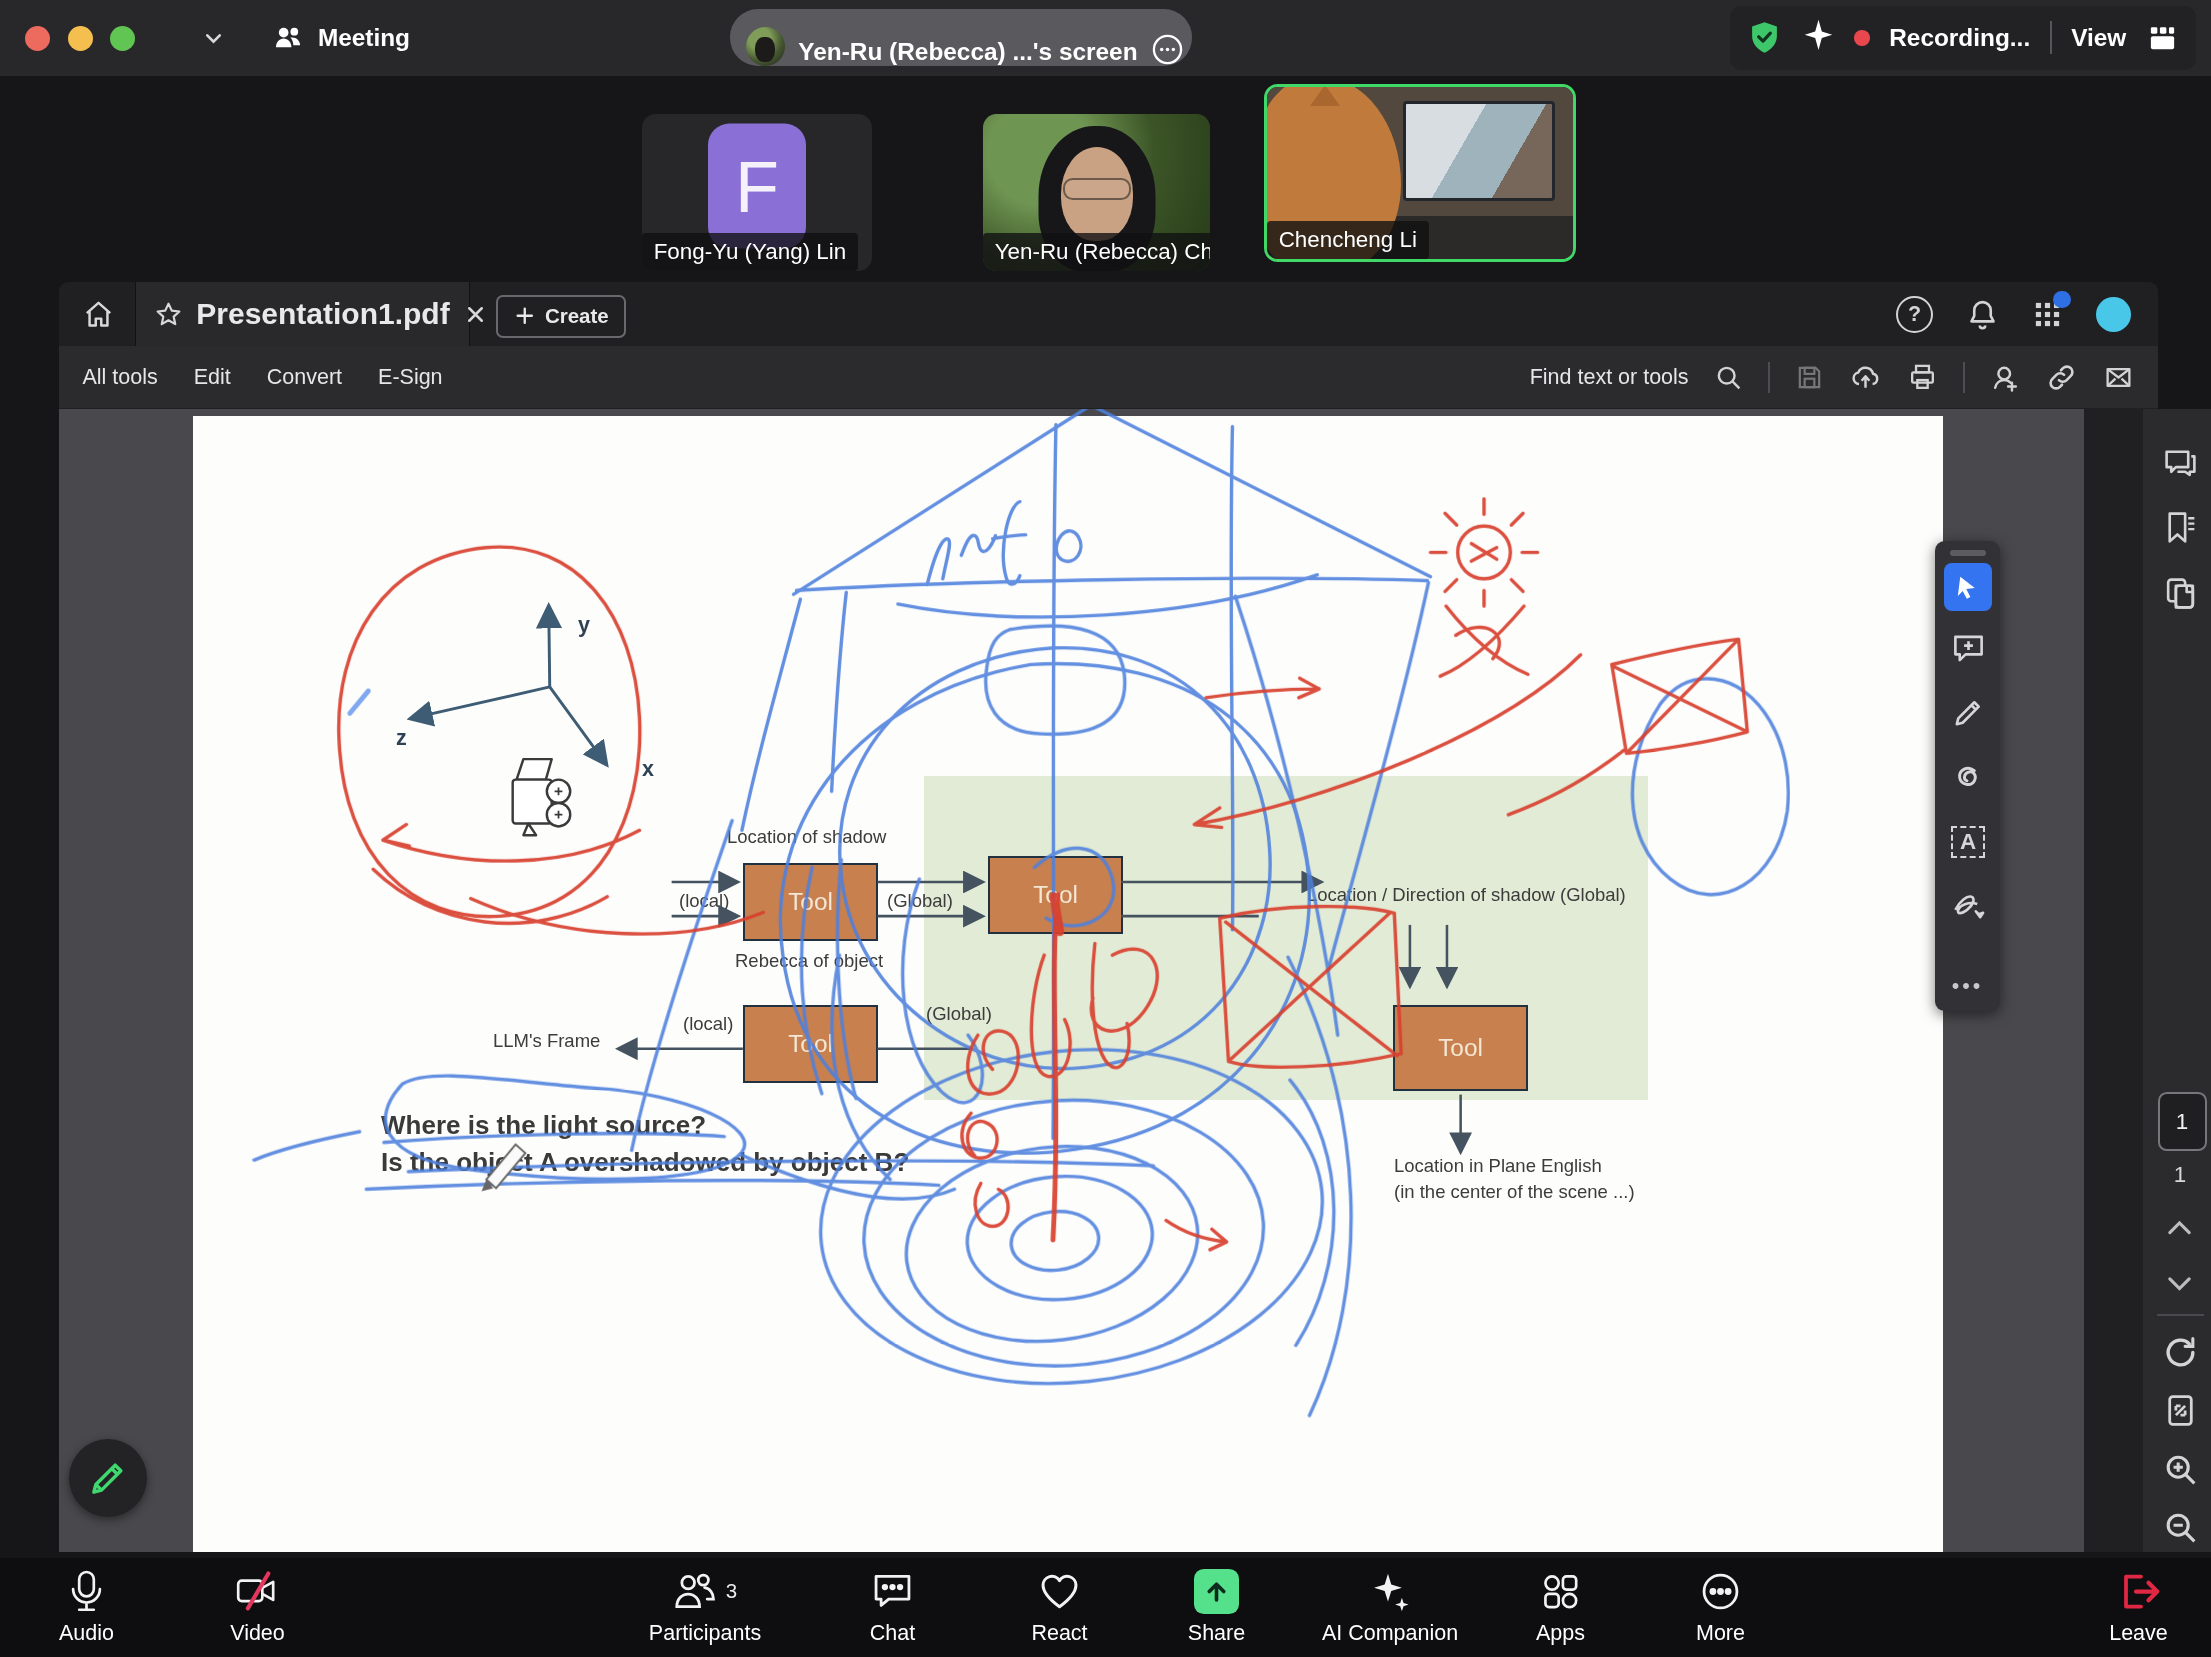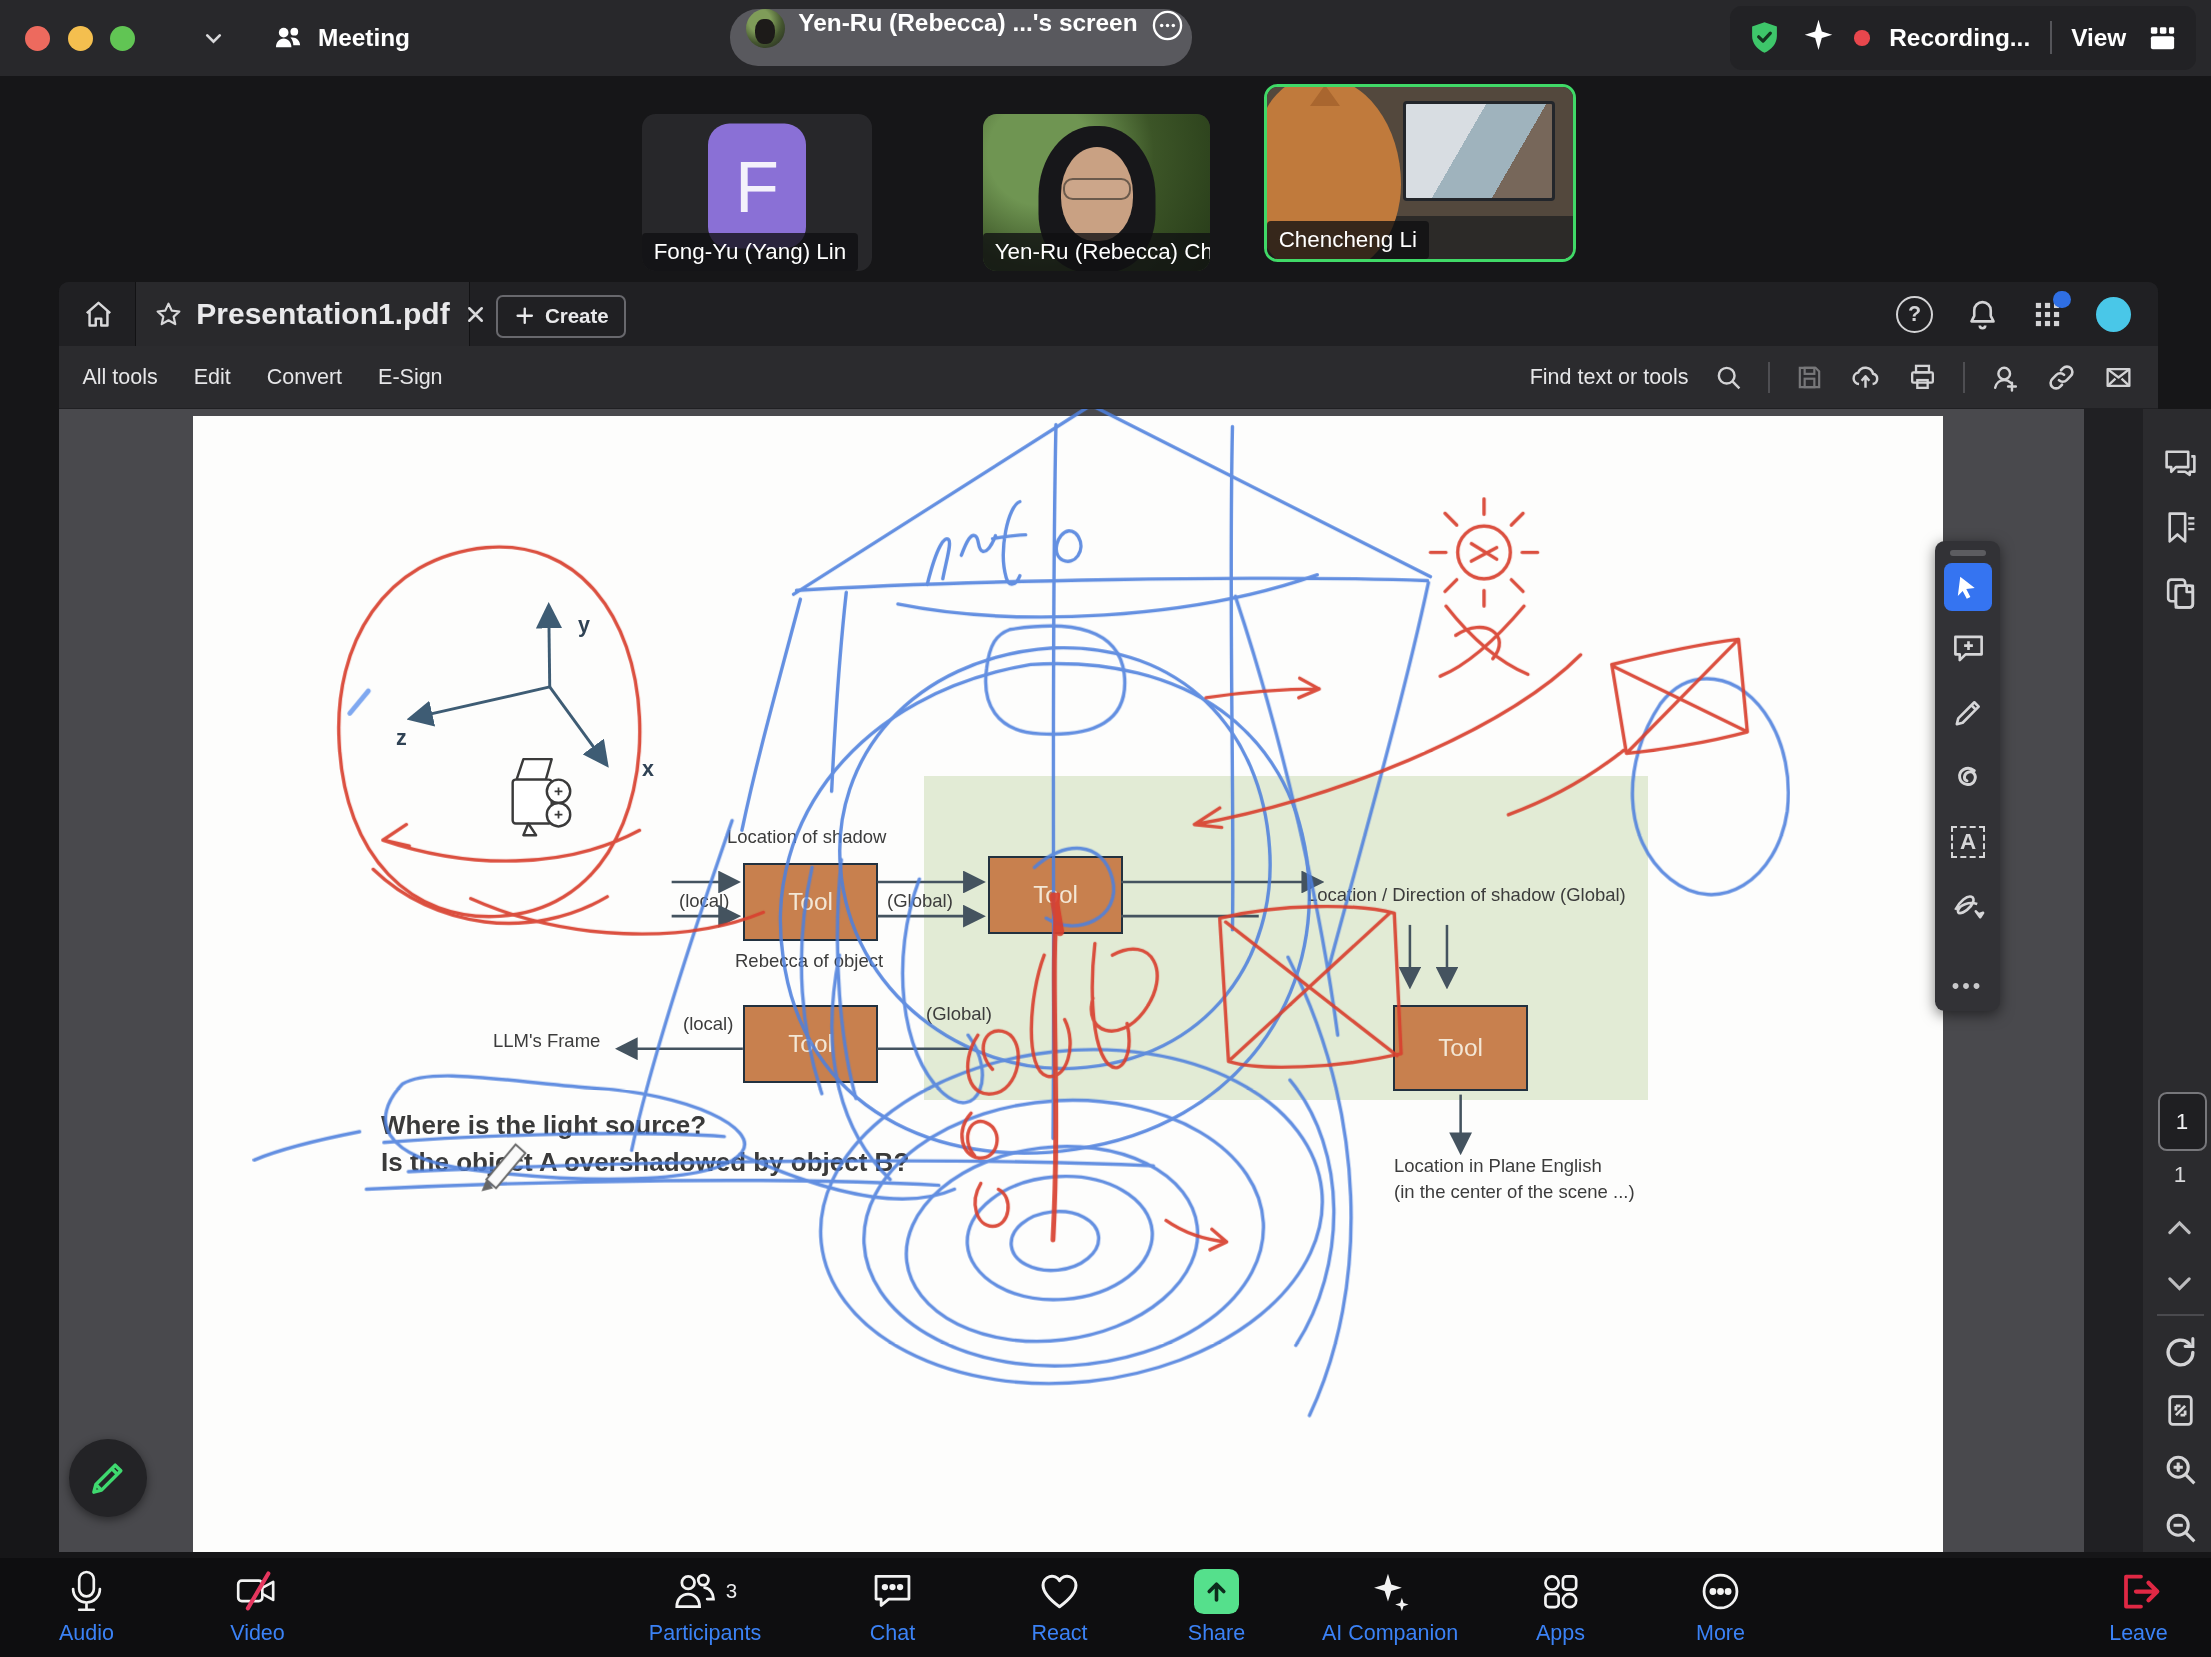--- a/index.html
+++ b/index.html
@@ -6,21 +6,21 @@
   body{width:2212px;height:1658px;background:#161618;font-family:"Liberation Sans",sans-serif;overflow:hidden;position:relative}
   .abs{position:absolute}
   svg{display:block}
 
   
   #topbar{left:0;top:0;width:2212px;height:76px;background:#28282b;display:flex;align-items:center}
   .tl{width:25px;height:25px;border-radius:50%;margin-left:17.6px}
   .tl.r{background:#ed6a5e;margin-left:25px}.tl.y{background:#f4bf4f}.tl.g{background:#61c554}
   .topchev{margin-left:66px;color:#d9d9db}
   .meetwrap{display:flex;align-items:center;margin-left:47px;gap:13.7px;color:#fff;font-size:24.4px;font-weight:700}
-  .pill{position:absolute;left:730px;top:8.8px;width:462px;height:57px;background:#59595e;border-radius:28px;display:flex;align-items:flex-start;gap:13.7px;padding:0 15.6px;box-sizing:border-box}
+  .pill{position:absolute;left:730px;top:8.8px;width:462px;height:57px;background:#59595e;border-radius:28px;display:flex;align-items:flex-end;gap:13.7px;padding:0 15.6px;box-sizing:border-box}
   .pill .pav{width:39px;height:39px;border-radius:50%;background:radial-gradient(circle at 35% 30%,#7f9c59 0 30%,#44552f 60%,#20231d);flex:0 0 auto;overflow:hidden;position:relative}
   .pill .pav:after{content:"";position:absolute;left:9.8px;top:9.8px;width:19.5px;height:25px;border-radius:45%;background:#1d1b19}
   .pill span{color:#fff;font-size:24.4px;font-weight:700;white-space:nowrap}
   .topright{position:absolute;right:15.6px;top:5.9px;height:64px;background:#222225;border-radius:11.7px;display:flex;align-items:center;gap:19.5px;padding:0 17.6px}
   .recdot{width:15.6px;height:15.6px;border-radius:50%;background:#e8474d}
   .rectext,.viewtext{color:#fff;font-size:24.4px;font-weight:600}
   .vdiv{width:2px;height:33px;background:#55555a}
 
   
   .tile{top:114px;height:157px;background:#27272a;border-radius:13.7px;overflow:hidden}
@@ -77,21 +77,21 @@
   .qicon{left:15.6px;width:35px;height:35px;color:#d6d6d8}
   .seltxt{color:#d6d6d8;font-size:22.4px;font-weight:700;border:2px dashed #d6d6d8;padding:1px 6.8px}
   .qdots{left:0;top:433px;width:65px;text-align:center;color:#c9c9cb;font-size:21.5px;letter-spacing:2.9px}
 
   
   .fab{left:9.8px;top:1030px;width:78px;height:78px;border-radius:50%;background:#232326;box-shadow:0 2.9px 9.8px rgba(0,0,0,.45);display:flex;align-items:center;justify-content:center}
 
   
   #botbar{left:0;top:1558px;width:2212px;height:99px;background:#0e0e10}
   .bitem{position:absolute;top:0;height:99px;display:flex;flex-direction:column;align-items:center}
-  .bitem .blab{color:#3b82f6;font-size:21.5px;margin-top:3.9px;white-space:nowrap}
+  .bitem .blab{color:#ffffff;font-size:21.5px;margin-top:3.9px;white-space:nowrap}
   .bico{height:51px;display:flex;align-items:center;justify-content:center;margin-top:7.8px}
   .cnt{color:#ececee;font-size:20.5px}
   .sharebox{width:45px;height:45px;background:#55e08c;border-radius:9.8px;display:flex;align-items:center;justify-content:center}
 </style>
 </head>
 <body>
 
 <div id="topbar" class="abs">
   <div class="tl r"></div>
   <div class="tl y"></div>

